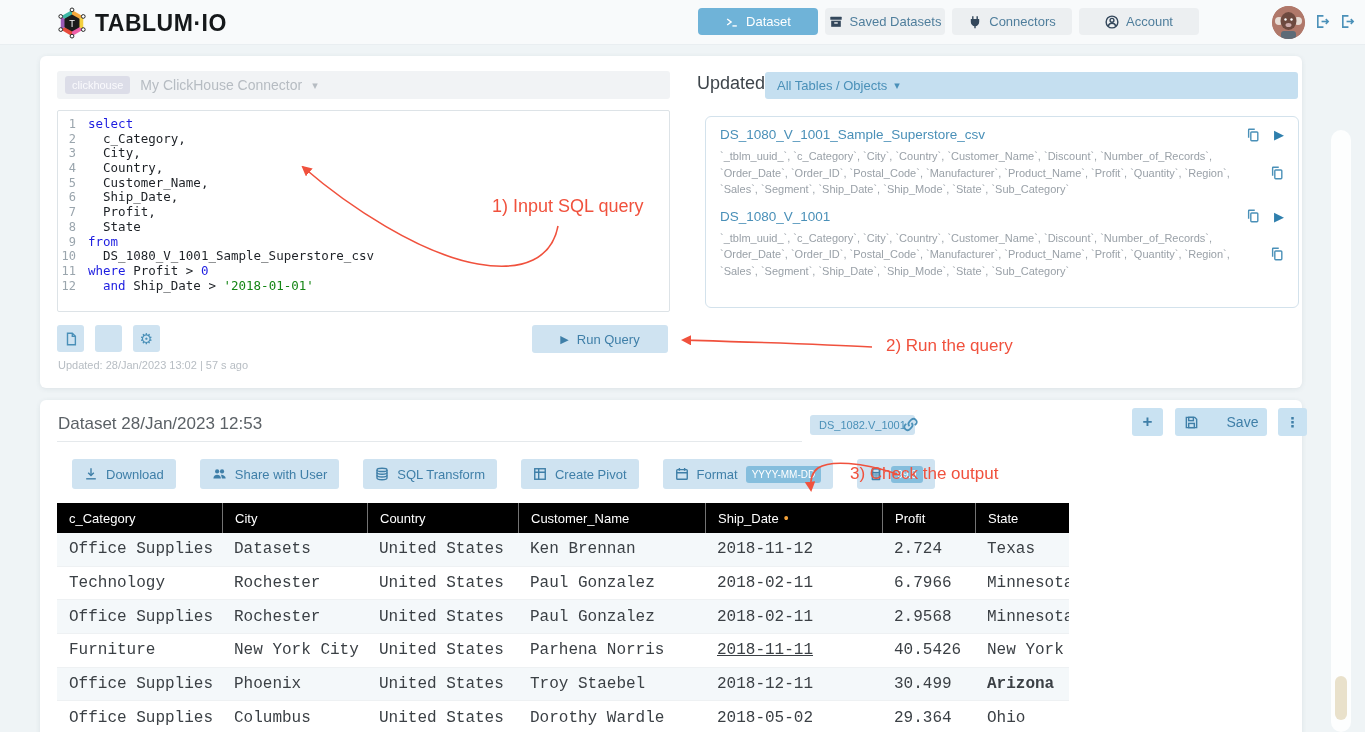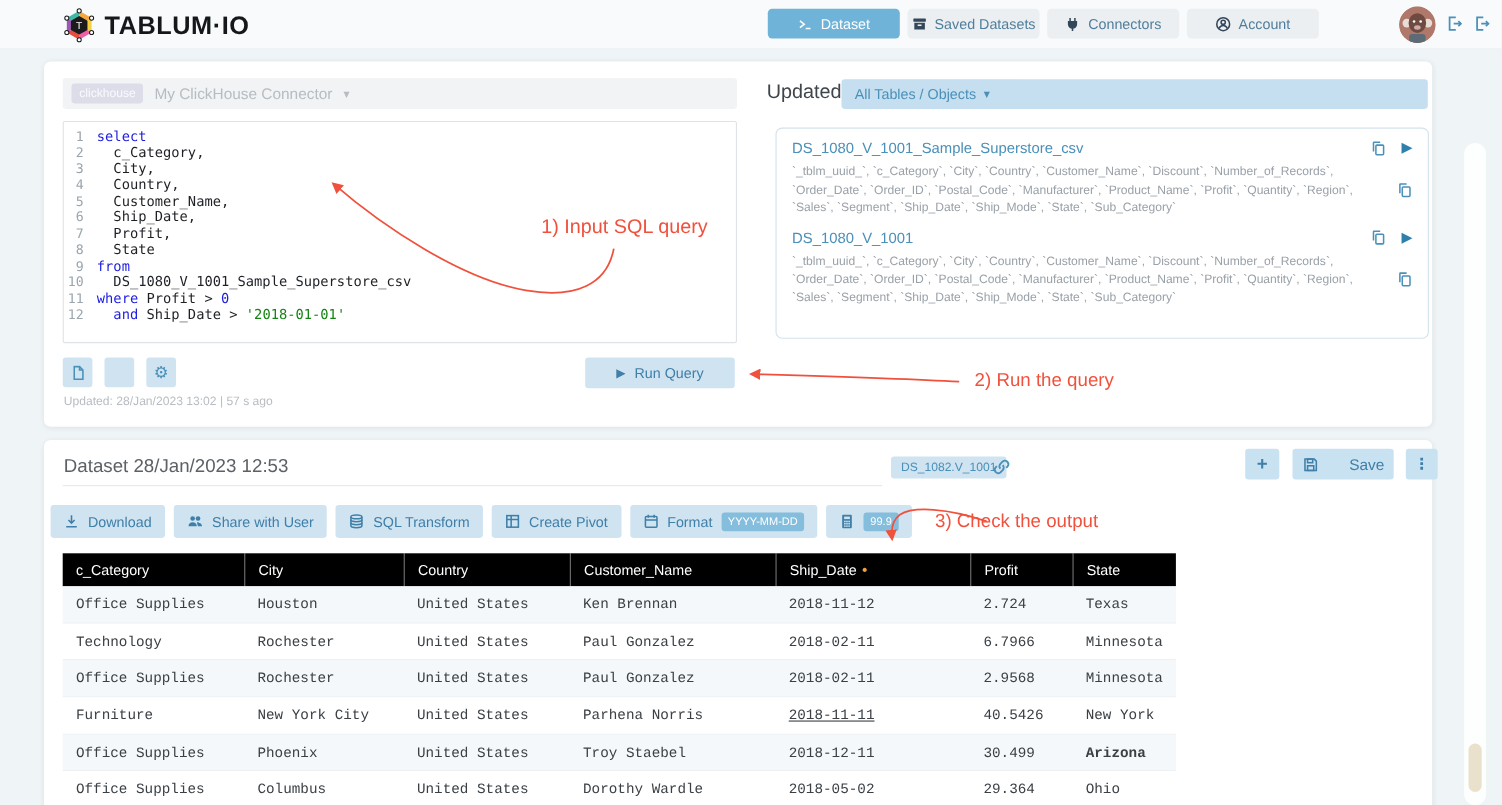--- a/index.html
+++ b/index.html
@@ -64,33 +64,33 @@
   
   .ds-title { position:absolute; left:18px; top:14px; font-size:17px; color:#5b6166; }
   .ds-underline { position:absolute; left:17px; top:41px; width:745px; height:1px; background:#e5e9ec; }
   .ds-badge { position:absolute; left:770px; top:15px; background:#cfe3f1; color:#4a90b8; font-size:11px; padding:4px 9px; border-radius:3px; }
   .ds-link-ic { position:absolute; left:862px; top:16px; color:#4a90b8; cursor:pointer; }
   .btn-blue { background:#c9e2f2; color:#3f7fa8; border-radius:3px; display:flex; align-items:center; justify-content:center; gap:7px; cursor:pointer; }
   .ds-add { position:absolute; left:1092px; top:8px; width:31px; height:28px; font-size:17px; font-weight:700; }
   .ds-save { position:absolute; left:1135px; top:8px; width:92px; height:28px; font-size:14px;gap:28px; }
   .ds-menu { position:absolute; left:1238px; top:8px; width:29px; height:28px; font-family:"DejaVu Sans",sans-serif; font-size:14px; font-weight:700; }
 
-  .toolbar { position:absolute; left:6px; top:59px; display:flex; gap:8px; }
+  .toolbar { position:absolute; left:32px; top:59px; display:flex; gap:24px; }
   .tb-btn { height:30px; background:#cfe3f1; border-radius:3px; color:#3f7fa8; font-size:13px;
             display:flex; align-items:center; padding:0 12px; gap:8px; cursor:pointer; }
   .tb-pill { background:#85bedd; color:#fff; font-size:10px; padding:3px 6px; border-radius:3px; }
 
   .grid { position:absolute; left:17px; top:103px; width:1012px; }
   .grid-head { display:flex; height:30px; background:#000000; }
   .gh-cell { color:#fff; font-size:13px; display:flex; align-items:center; padding-left:12px; border-left:1px solid rgba(255,255,255,.45); }
   .gh-cell:first-child { border-left:none; }
   .sort-dot { color:#f1a13a; margin-left:5px; font-size:14px; }
   .grid-row { display:flex; height:33.7px; border-bottom:1px solid #eef1f3; background:#fff; }
   .grid-row.odd { background:#f4f8fa; }
-  .gr-cell { font-family:"Liberation Mono","DejaVu Sans Mono",monospace; font-size:13px; color:#3b4045;
+  .gr-cell { font-family:"Liberation Mono","DejaVu Sans Mono",monospace; font-size:16px; color:#3b4045;
              display:flex; align-items:center; padding-left:12px; overflow:hidden; white-space:nowrap; }
 
   
   .annot { position:absolute; color:#f0513d; z-index:40; }
   .annot-1 { left:492px; top:196px; font-size:18px; }
   .annot-2 { left:886px; top:336px; font-size:17px; }
   .annot-3 { left:850px; top:464px; font-size:17px; }
   #arrows { position:absolute; left:0; top:0; z-index:39; pointer-events:none; }
 
   
@@ -393,21 +393,21 @@
         <div class="gh-cell" style="width: 165px;">c_Category</div>
         <div class="gh-cell" style="width: 145px;">City</div>
         <div class="gh-cell" style="width: 151px;">Country</div>
         <div class="gh-cell" style="width: 187px;">Customer_Name</div>
         <div class="gh-cell" style="width: 177px;">Ship_Date<span class="sort-dot">•</span></div>
         <div class="gh-cell" style="width: 93px;">Profit</div>
         <div class="gh-cell" style="width: 94px;">State</div>
       </div>
       <div class="grid-row odd">
         <div class="gr-cell" style="width: 165px;">Office Supplies</div>
-        <div class="gr-cell" style="width: 145px;">Houston</div>
+        <div class="gr-cell" style="width: 145px;">Datasets</div>
         <div class="gr-cell" style="width: 151px;">United States</div>
         <div class="gr-cell" style="width: 187px;">Ken Brennan</div>
         <div class="gr-cell" style="width: 177px;">2018-11-12</div>
         <div class="gr-cell" style="width: 93px;">2.724</div>
         <div class="gr-cell" style="width: 94px;">Texas</div>
       </div>
       <div class="grid-row">
         <div class="gr-cell" style="width: 165px;">Technology</div>
         <div class="gr-cell" style="width: 145px;">Rochester</div>
         <div class="gr-cell" style="width: 151px;">United States</div>

